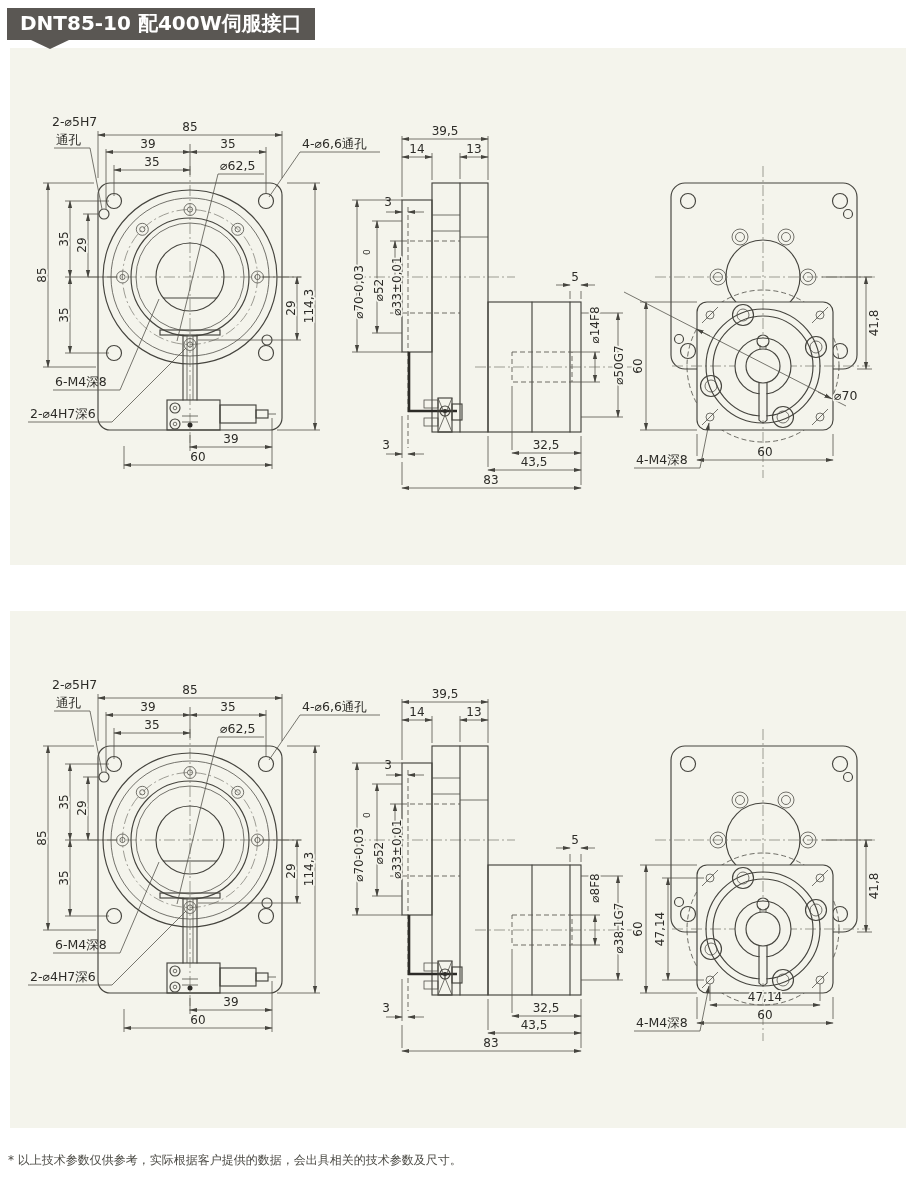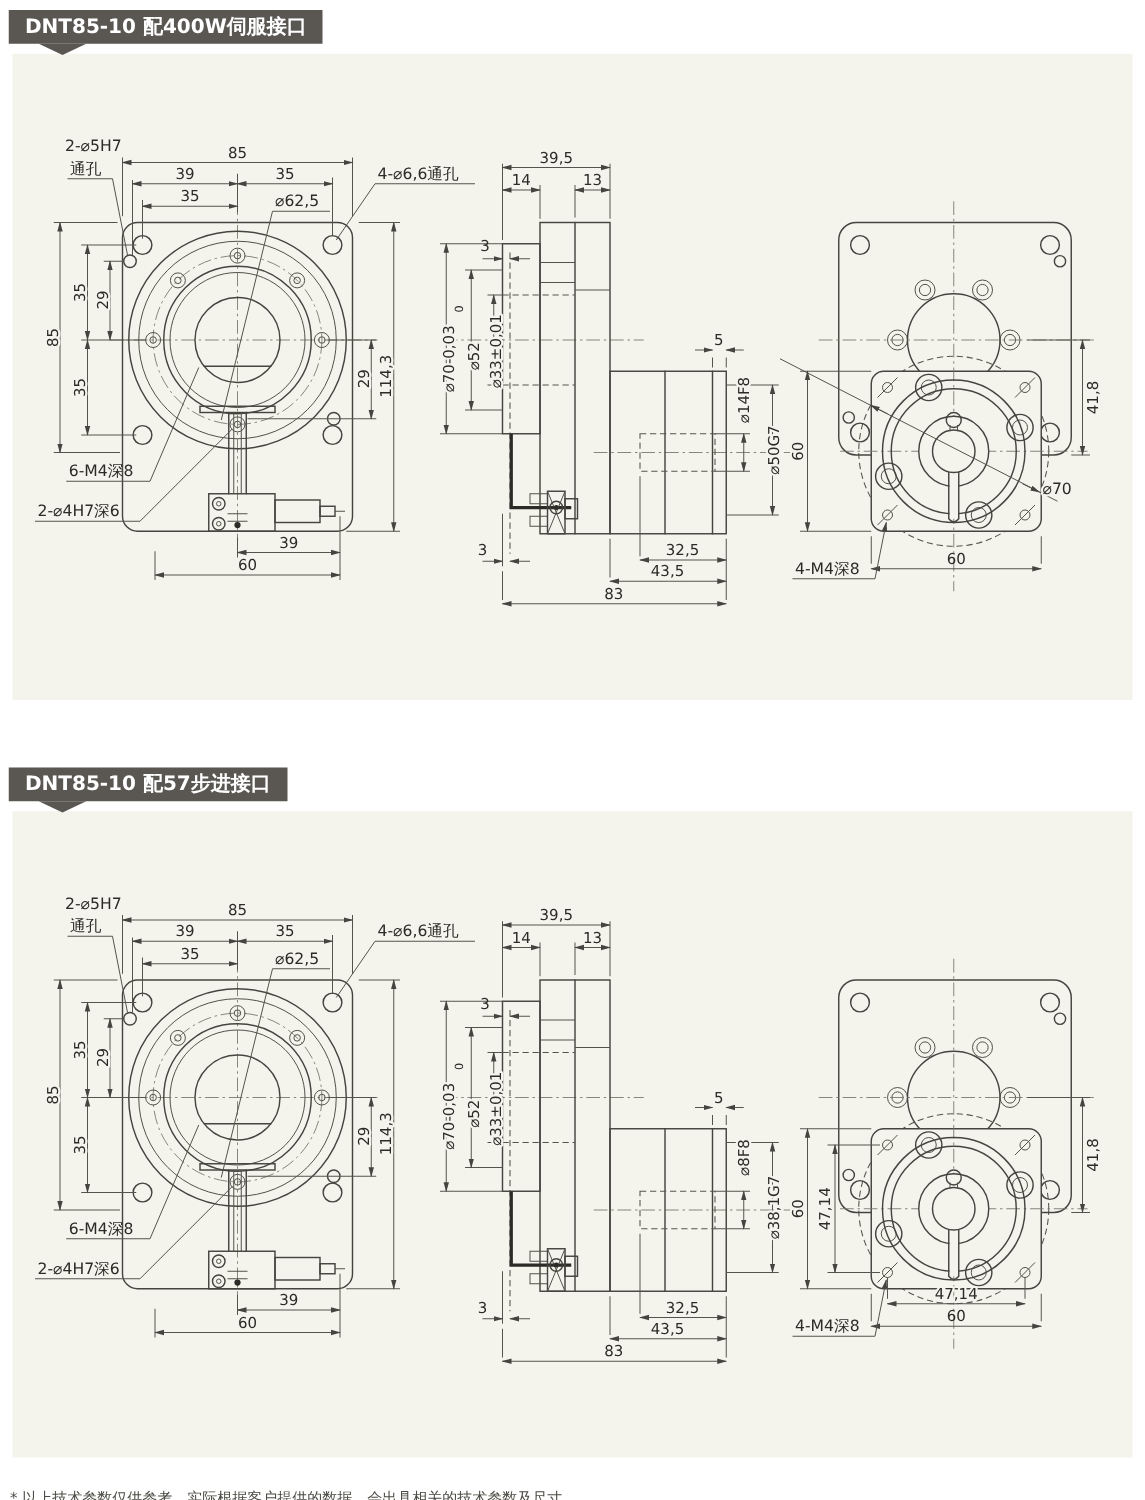--- a/index.html
+++ b/index.html
@@ -1,21 +1,21 @@
 <!DOCTYPE html>
 <html><head>
 <meta charset="utf-8">
 <style>
   html,body{margin:0;padding:0;}
   body{width:916px;background:#ffffff;font-family:"DejaVu Sans","Liberation Sans",sans-serif;}
   .page{width:916px;height:1200px;background:#ffffff;overflow:hidden;}
   .section{margin:0;}
   .section + .section{margin-top:46px;}
   .badge{display:inline-block;margin:8px 0 0 7px;background:#5a5753;color:#ffffff;
-         font-size:16px;font-weight:bold;padding:3px 13px 5px;position:relative;line-height:1.2;}
+         font-size:20px;font-weight:bold;padding:3px 13px 5px;position:relative;line-height:1.2;}
   .badge::after{content:"";position:absolute;top:100%;left:24px;width:0;height:0;
          border:8px solid transparent;border-top:9px solid #5a5753;
          border-left-width:19px;border-right-width:19px;}
   .panel{margin:8px 10px 0 10px;width:896px;background:#f4f4ec;}
   .panel svg{display:block;}
   
   .o {stroke:#45443e;stroke-width:1.15;fill:none;stroke-linecap:round;}
   .o2{stroke:#52514a;stroke-width:0.8;fill:none;}
   .of{stroke:#45443e;stroke-width:1.15;fill:#f4f4ec;}
   .hid{stroke:#55544d;stroke-width:0.85;fill:none;stroke-dasharray:5 3;}
@@ -280,23 +280,20 @@
           <line class="dm" x1="658" y1="267" x2="658" y2="369" marker-start="url(#ah)" marker-end="url(#ah)"></line>
           <line class="dm" x1="700" y1="394" x2="810" y2="394" marker-start="url(#ah)" marker-end="url(#ah)"></line>
           <text class="tc halo" transform="rotate(-90 654 318)" x="654" y="318"></text>
           <text class="tc halo" x="755" y="390"></text>
         </g>
       </svg>
     </div>
   </div>
 
   <div class="section">
-    <div class="badge">
-      <span>DNT85-10 配57步进接口</span>
-    </div>
     <div class="panel">
       <svg width="896" height="517" viewBox="0 0 896 517">
         <defs>
           <marker id="ah" markerWidth="10" markerHeight="7" refX="9" refY="3.5" orient="auto-start-reverse">
             <path d="M10,3.5 L0,0.8 L0,6.2 Z" fill="#45443e"></path>
           </marker>
         </defs>
 
         <g>
           <path class="cl" d="M180,118 V400 M78,229 H292"></path>

